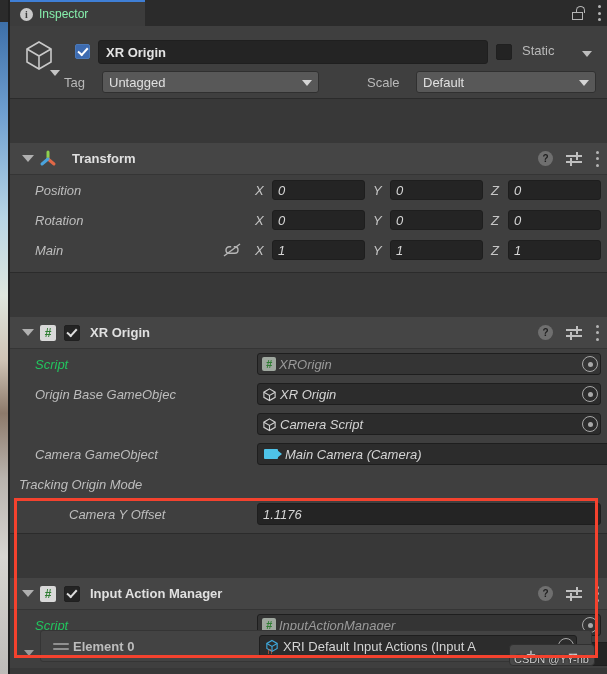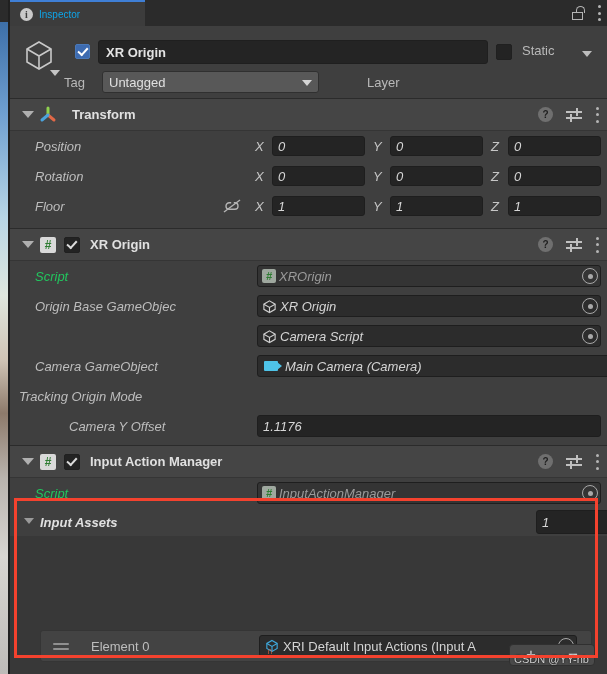--- a/index.html
+++ b/index.html
@@ -23,21 +23,21 @@
     position:absolute;left:8px;top:0;width:2px;height:674px;background:#202020;
   }
 
   
   .tabstrip{position:absolute;left:10px;top:0;right:0;height:26px;background:#2b2b2b;}
   .tab{
     position:absolute;left:0;top:0;width:135px;height:26px;
     background:#3c3c3c;border-top:2px solid #3f7fd6;
     display:flex;align-items:center;gap:6px;padding-left:10px;box-sizing:border-box;
   }
-  .tab-label{font-size:10px;color:#0ea5e9;}
+  .tab-label{font-size:12px;color:#86efac;}
   .info-icon{
     width:13px;height:13px;border-radius:50%;background:#c9c9c9;
     display:flex;align-items:center;justify-content:center;
     font-size:10px;font-weight:bold;color:#3c3c3c;font-family:"Liberation Serif",serif;
   }
   .tab-tools{position:absolute;right:6px;top:0;height:26px;display:flex;align-items:center;gap:12px;}
   .lock-icon{width:13px;height:14px;position:relative;}
   .lock-icon .body{position:absolute;left:0;bottom:0;width:11px;height:8px;border:1.5px solid #b5b5b5;box-sizing:border-box;}
   .lock-icon .shackle{position:absolute;left:4px;top:0;width:9px;height:7px;border:1.5px solid #b5b5b5;border-bottom:none;border-radius:5px 5px 0 0;box-sizing:border-box;}
   .kebab{width:4px;height:16px;display:flex;flex-direction:column;justify-content:space-between;align-items:center;}
@@ -73,21 +73,21 @@
   .dropdown{
     background:#585858;border:1px solid #303030;border-radius:3px;box-sizing:border-box;
     display:flex;align-items:center;padding:0 6px;color:#e0e0e0;font-size:13px;position:relative;
   }
   .dropdown .dd-caret{position:absolute;right:6px;top:50%;margin-top:-2px;width:0;height:0;border-left:5px solid transparent;border-right:5px solid transparent;border-top:6px solid #d5d5d5;}
   .tag-dd{position:absolute;left:92px;top:45px;width:217px;height:22px;}
   .layer-dd{position:absolute;left:406px;top:45px;width:180px;height:22px;}
 
   
   .comp{background:#3f3f3f;border-bottom:1px solid #2b2b2b;}
-  .comp-head{position:relative;height:31px;background:#454545;border-bottom:1px solid #353535;display:flex;align-items:center;}
+  .comp-head{position:relative;height:31px;background:#454545;border-bottom:1px solid #353535;display:flex;align-items:center;margin-top:44px;}
   .foldout{width:0;height:0;border-left:6px solid transparent;border-right:6px solid transparent;border-top:7px solid #b0b0b0;margin-left:12px;}
   .comp-title{font-weight:bold;font-size:13px;color:#e0e0e0;}
   .hdr-icons{position:absolute;right:8px;top:0;height:31px;display:flex;align-items:center;gap:13px;}
   .help-icon{width:15px;height:15px;border-radius:50%;background:#6f6f6f;display:flex;align-items:center;justify-content:center;font-size:10px;font-weight:bold;color:#1f1f1f;}
   .preset-icon{width:16px;height:14px;position:relative;}
   .preset-icon i{position:absolute;background:#c0c0c0;}
   .script-icon{
     width:16px;height:16px;background:#d9d9d9;border-radius:2px;
     display:flex;align-items:center;justify-content:center;
     color:#2e7d32;font-weight:bold;font-size:12px;font-family:"Liberation Sans",sans-serif;
@@ -187,21 +187,25 @@
       <span class="static-chk chk-dark"></span>
       <span class="static-lbl">Static</span>
       <span class="static-caret"></span>
 
       <span class="tag-lbl">Tag</span>
       <div class="dropdown tag-dd">
         <span>Untagged</span>
         <span class="dd-caret"></span>
       </div>
 
-      <span class="layer-lbl">Layer</span>
+      <span class="layer-lbl">Scale</span>
+      <div class="dropdown layer-dd">
+        <span>Default</span>
+        <span class="dd-caret"></span>
+      </div>
     </div>
 
     <div class="comp">
       <div class="comp-head">
         <span class="foldout"></span>
         <svg width="20" height="20" viewBox="0 0 20 20" style="margin-left:4px">
           <line x1="10" y1="10" x2="10" y2="3" stroke="#8fd14f" stroke-width="3" stroke-linecap="round"></line>
           <line x1="10" y1="10" x2="16" y2="15" stroke="#e06847" stroke-width="3" stroke-linecap="round"></line>
           <line x1="10" y1="10" x2="4" y2="15" stroke="#4aa3dd" stroke-width="3" stroke-linecap="round"></line>
         </svg>
@@ -248,21 +252,21 @@
         <span class="field" style="position:absolute;left:380px;width:93px;">
             <span>0</span>
           </span>
         <span class="axis" style="position:absolute;left:481px;">Z</span>
         <span class="field" style="position:absolute;left:498px;width:93px;">
             <span>0</span>
           </span>
       </div>
 
       <div class="row">
-        <span class="row-lbl" style="position:absolute;left:25px;">Floor</span>
+        <span class="row-lbl" style="position:absolute;left:25px;">Main</span>
         <svg style="position:absolute;left:213px;top:8px;" width="18" height="14" viewBox="0 0 18 14">
           <path d="M3 7 a3.2 3.2 0 0 1 3.2 -3.2 h2" fill="none" stroke="#b5b5b5" stroke-width="1.4"></path>
           <path d="M15 7 a3.2 3.2 0 0 0 -3.2 -3.2 h-1" fill="none" stroke="#b5b5b5" stroke-width="1.4"></path>
           <path d="M3 7 a3.2 3.2 0 0 0 3.2 3.2 h5.6 a3.2 3.2 0 0 0 3.2 -3.2" fill="none" stroke="#b5b5b5" stroke-width="1.4"></path>
           <line x1="1" y1="13" x2="17" y2="1" stroke="#b5b5b5" stroke-width="1.4"></line>
         </svg>
         <span class="axis" style="position:absolute;left:245px;">X</span>
         <span class="field" style="position:absolute;left:262px;width:93px;">
             <span>1</span>
           </span>
@@ -392,21 +396,21 @@
           <span>1</span>
         </span>
       </div>
     </div>
 
     <div class="elem-row">
       <span class="drag-handle">
           <i></i>
           <i></i>
         </span>
-      <span class="row-lbl" style="margin-left:22px;">Element 0</span>
+      <span class="row-lbl" style="margin-left:4px;font-weight:bold;">Element 0</span>
       <span class="objfield" style="position:absolute;left:218px;width:318px;">
         <svg class="mini-asset" viewBox="0 0 17 16">
           <path d="M8.5 1.5 L14 4.7 L14 10 L8.5 13.2 L3 10 L3 4.7 Z" fill="none" stroke="#3fa9dd" stroke-width="1.2"></path>
           <path d="M3 4.7 L8.5 7.9 L14 4.7 M8.5 7.9 L8.5 13.2" fill="none" stroke="#3fa9dd" stroke-width="1.2"></path>
           <text x="4" y="15.5" font-size="7" fill="#e06847" font-family="Liberation Sans, sans-serif">()</text>
         </svg>
         <span>XRI Default Input Actions (Input A</span>
         <span class="obj-pick"></span>
       </span>
     </div>

